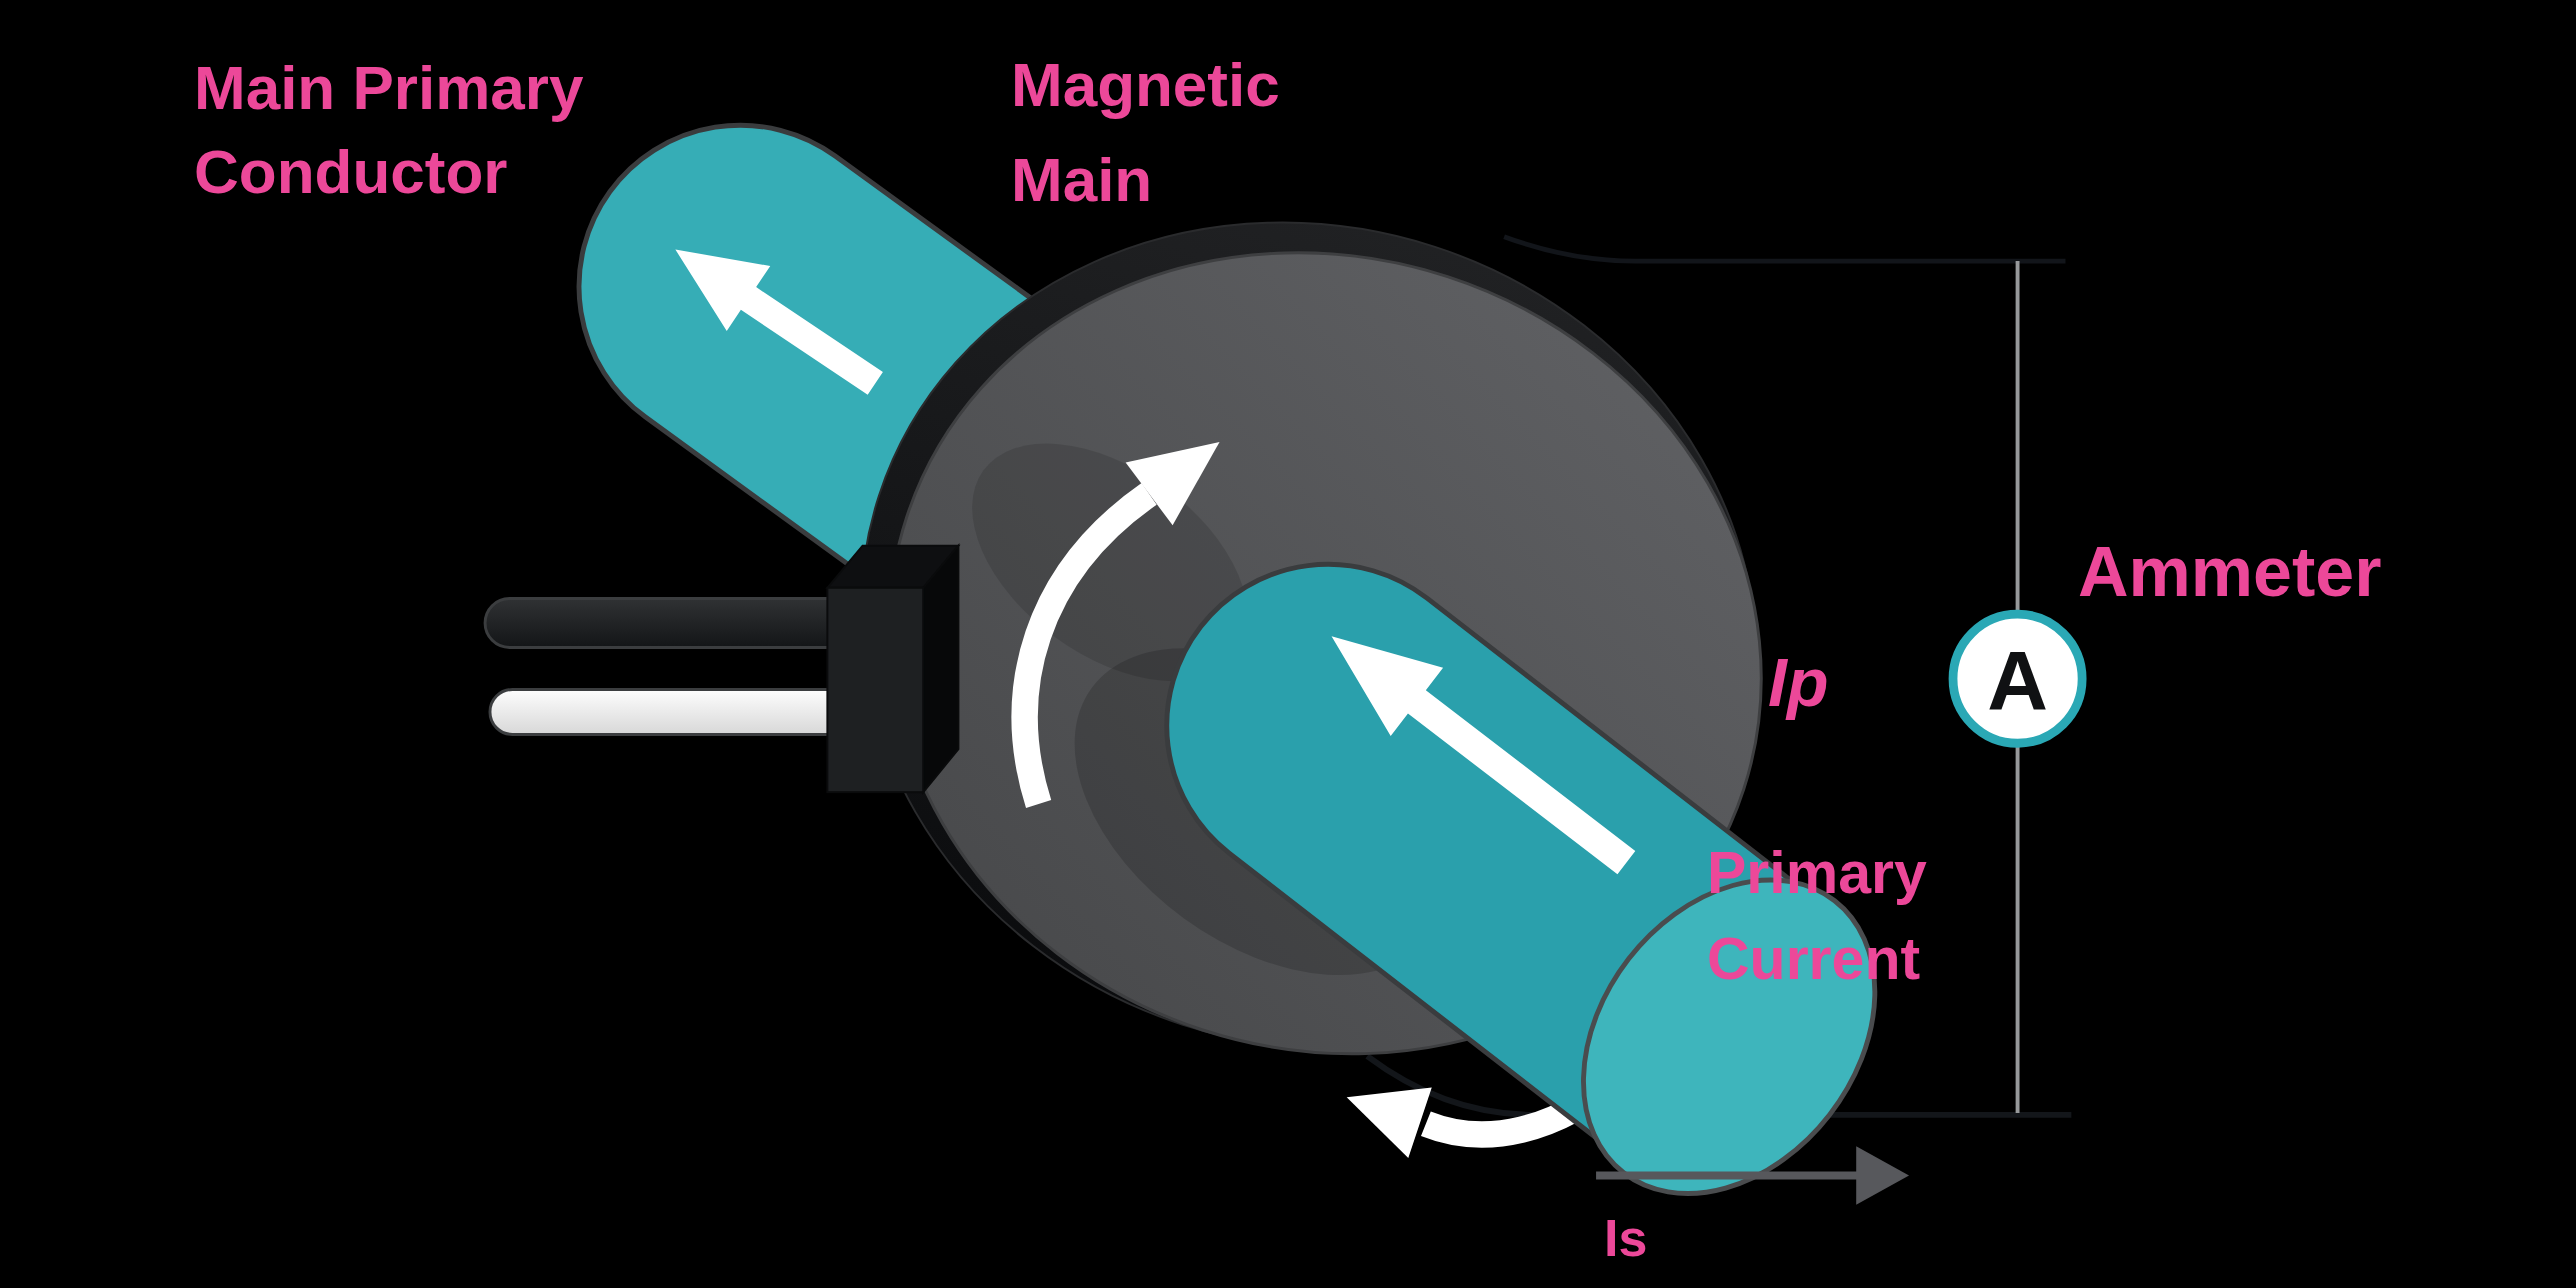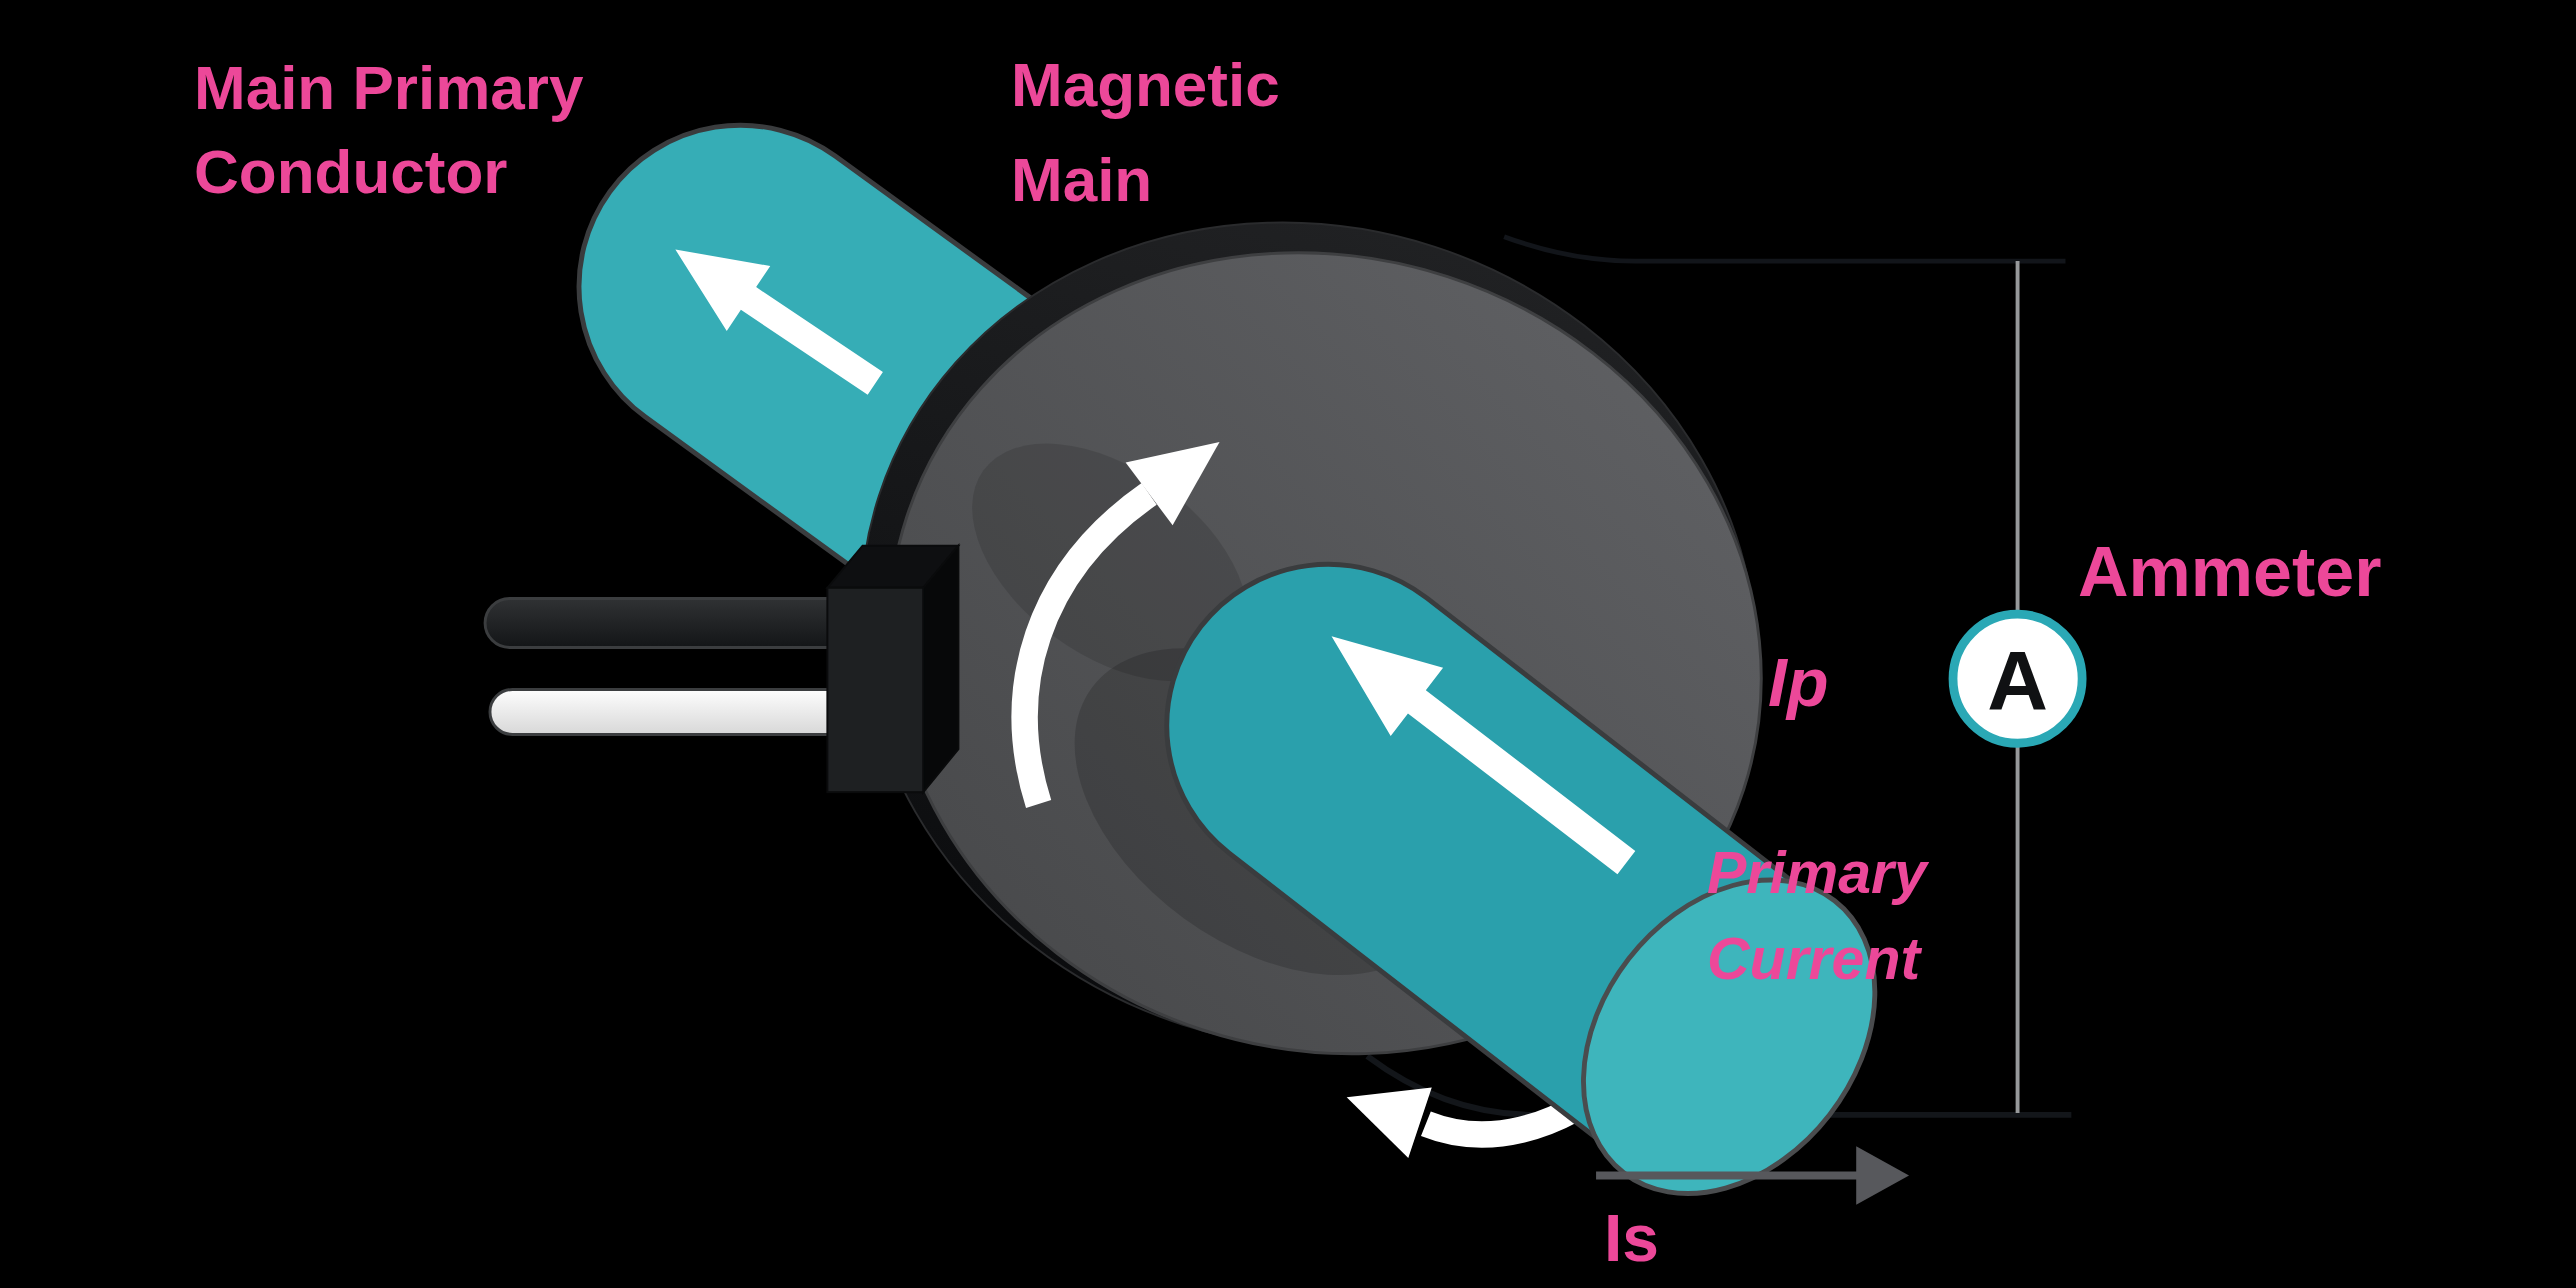--- a/index.html
+++ b/index.html
@@ -5,22 +5,22 @@
   html,body{margin:0;padding:0;background:#000;}
   #stage{position:relative;width:2576px;height:1288px;background:#000;overflow:hidden;
          font-family:"Liberation Sans",sans-serif;}
   #stage svg{position:absolute;left:0;top:0;}
   .label{position:absolute;color:#ec4899;font-weight:700;letter-spacing:0px;white-space:nowrap;}
   .label span{display:block;}
   .lbl-main{left:194px;top:46px;font-size:62px;line-height:84px;}
   .lbl-magnetic{left:1011px;top:37px;font-size:62px;line-height:95px;}
   .lbl-ammeter{left:2078px;top:529px;font-size:70px;line-height:70px;margin-top:8px;}
   .lbl-ip{left:1768px;top:648px;font-size:68px;line-height:68px;font-style:italic;}
-  .lbl-primary{left:1707px;top:830px;font-size:59px;line-height:86px;font-style:italic;}
-  .lbl-is{left:1604px;top:1203px;font-size:66px;line-height:70px;}
+  .lbl-primary{left:1707px;top:830px;font-size:59px;line-height:86px;}
+  .lbl-is{left:1604px;top:1203px;font-size:52px;line-height:70px;}
 </style>
 </head>
 <body>
 
 <div id="stage">
 
   <svg width="2576" height="1288" viewBox="0 0 2634 1317">
     <defs>
       <linearGradient id="gDisc" x1="80%" y1="0%" x2="20%" y2="100%">
         <stop offset="0" stop-color="#5f6063"></stop>

